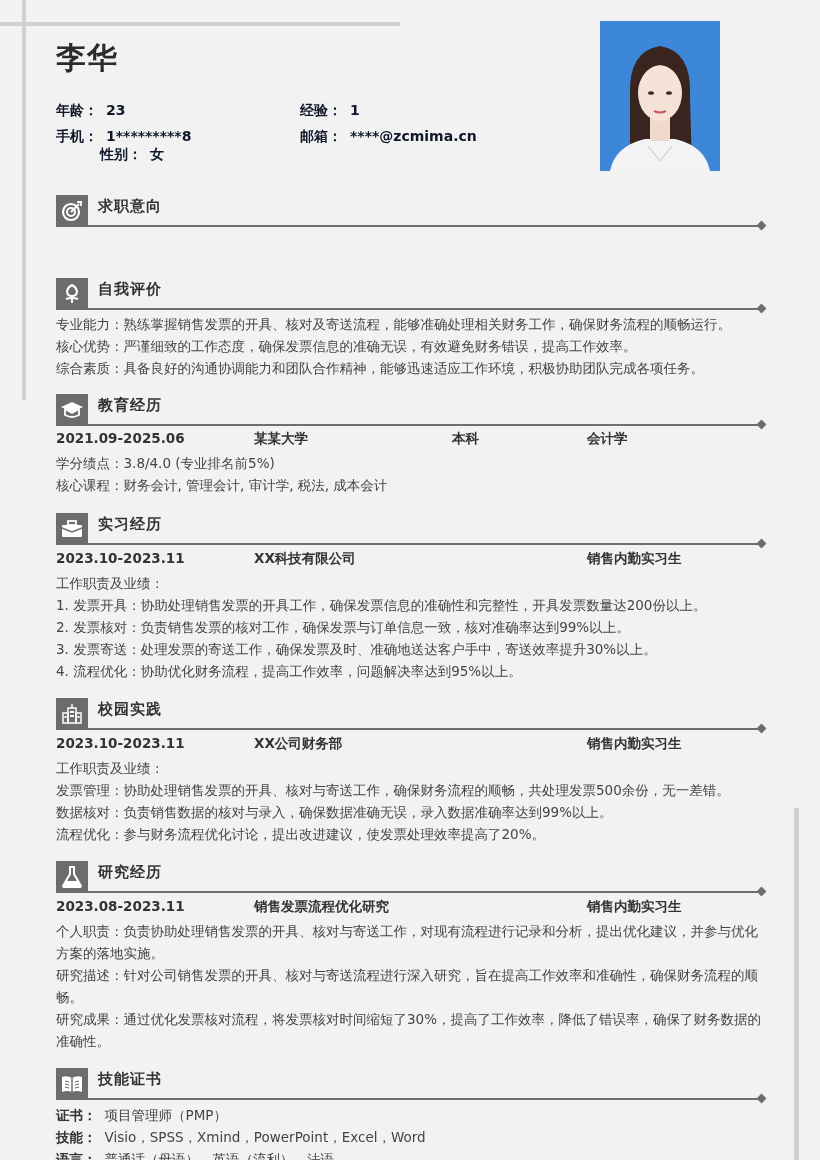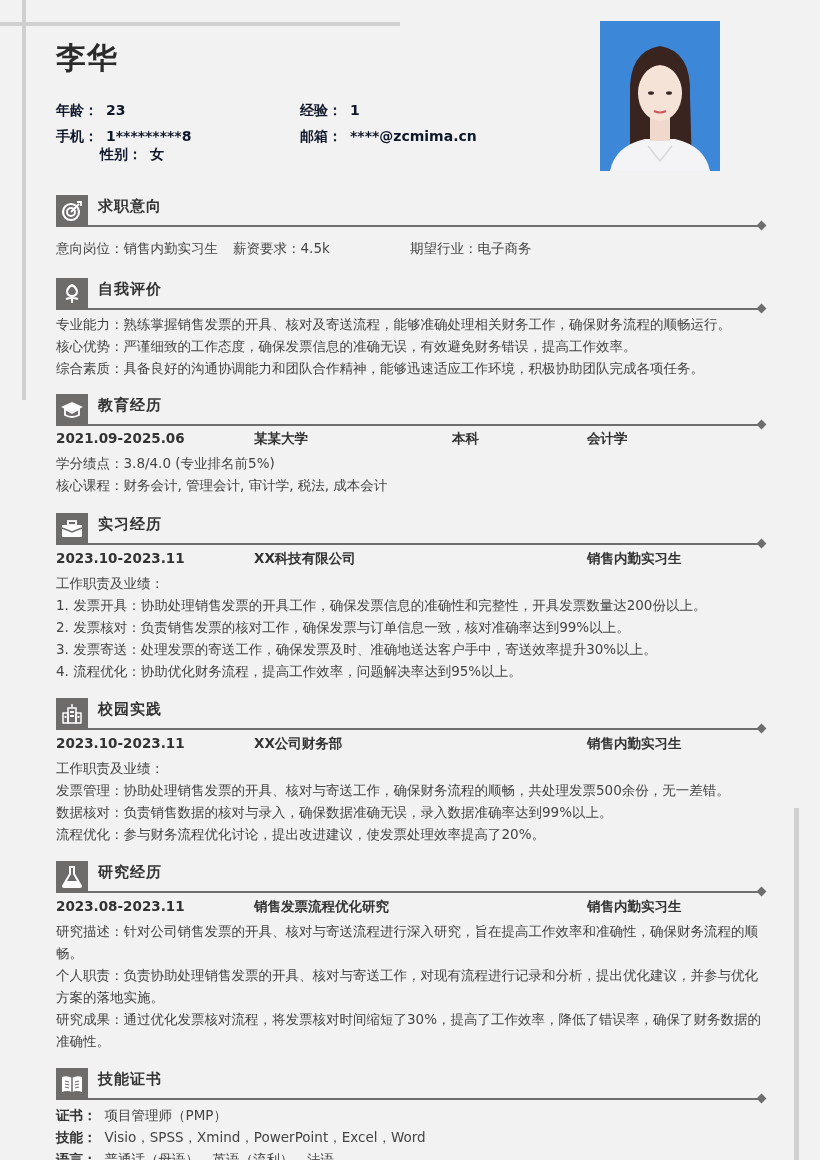--- a/index.html
+++ b/index.html
@@ -79,25 +79,20 @@
           <circle cx="10" cy="12" r="8" stroke="#fff" stroke-width="2.2" fill="none"></circle>
           <circle cx="10" cy="12" r="4" stroke="#fff" stroke-width="2" fill="none"></circle>
           <line x1="10" y1="12" x2="18" y2="4" stroke="#fff" stroke-width="2"></line>
           <path d="M16 2 L20 2 L20 6" stroke="#fff" stroke-width="1.8" fill="none"></path>
         </svg>
     </div>
     <div class="sec-title">求职意向</div>
     <div class="sec-line"></div>
     <div class="sec-dot"></div>
   </div>
-  <div style="position:relative;height:24px;margin-top:10px;">
-    <span class="row" style="position:absolute;left:0;top:0;">意向岗位：销售内勤实习生</span>
-    <span class="row" style="position:absolute;left:177px;top:0;">薪资要求：4.5k</span>
-    <span class="row" style="position:absolute;left:354px;top:0;">期望行业：电子商务</span>
-  </div>
 </div>
 
 <div class="section" style="top:278px;">
   <div class="sec-head">
     <div class="sec-icon">
       <svg width="20" height="22" viewBox="0 0 20 22">
           <path d="M10 2 Q6 4 5 8 Q5 13 10 13 Q15 13 15 8 Q14 4 10 2 Z" fill="none" stroke="#fff" stroke-width="2"></path>
           <line x1="10" y1="13" x2="10" y2="20" stroke="#fff" stroke-width="2"></line>
           <path d="M4 16 Q10 14 16 16" stroke="#fff" stroke-width="2" fill="none"></path>
         </svg>
@@ -199,22 +194,22 @@
     </div>
     <div class="sec-title">研究经历</div>
     <div class="sec-line"></div>
     <div class="sec-dot"></div>
   </div>
   <div class="bold-row" style="margin-top:3px;">
     <span style="left:0;">2023.08-2023.11</span>
     <span style="left:198px;">销售发票流程优化研究</span>
     <span style="left:531px;">销售内勤实习生</span>
   </div>
+  <div class="para">个人职责：负责协助处理销售发票的开具、核对与寄送工作，对现有流程进行记录和分析，提出优化建议，并参与优化方案的落地实施。</div>
   <div class="para">研究描述：针对公司销售发票的开具、核对与寄送流程进行深入研究，旨在提高工作效率和准确性，确保财务流程的顺畅。</div>
-  <div class="para">个人职责：负责协助处理销售发票的开具、核对与寄送工作，对现有流程进行记录和分析，提出优化建议，并参与优化方案的落地实施。</div>
   <div class="para">研究成果：通过优化发票核对流程，将发票核对时间缩短了30%，提高了工作效率，降低了错误率，确保了财务数据的准确性。</div>
 </div>
 
 <div class="section" style="top:1068px;">
   <div class="sec-head">
     <div class="sec-icon">
       <svg width="24" height="20" viewBox="0 0 24 20">
           <path d="M2 3 Q7 1 12 4 Q17 1 22 3 L22 18 Q17 16 12 18 Q7 16 2 18 Z" fill="#fff"></path>
           <line x1="12" y1="4" x2="12" y2="18" stroke="#6e6b6b" stroke-width="1.5"></line>
           <path d="M5 7 L9 8 M5 10 L9 11 M5 13 L9 14 M15 8 L19 7 M15 11 L19 10 M15 14 L19 13" stroke="#6e6b6b" stroke-width="1.2"></path>

